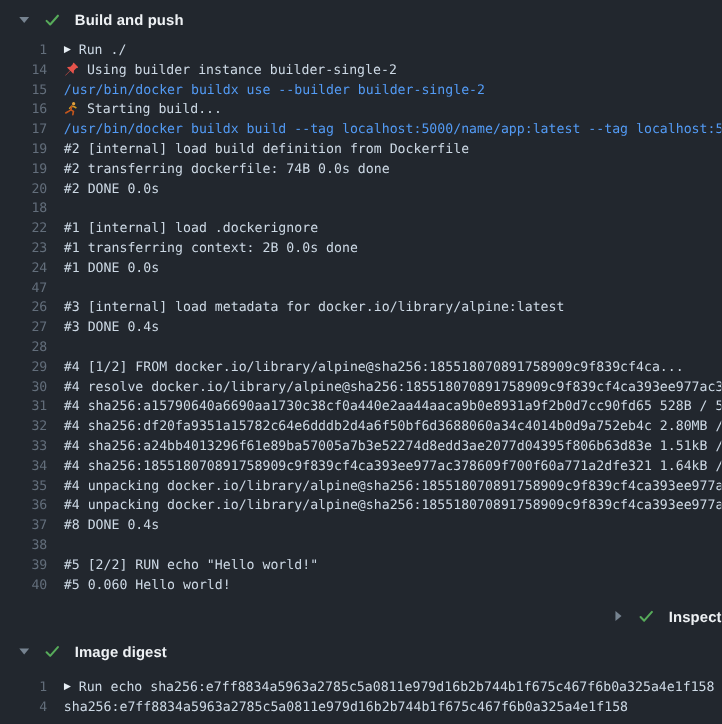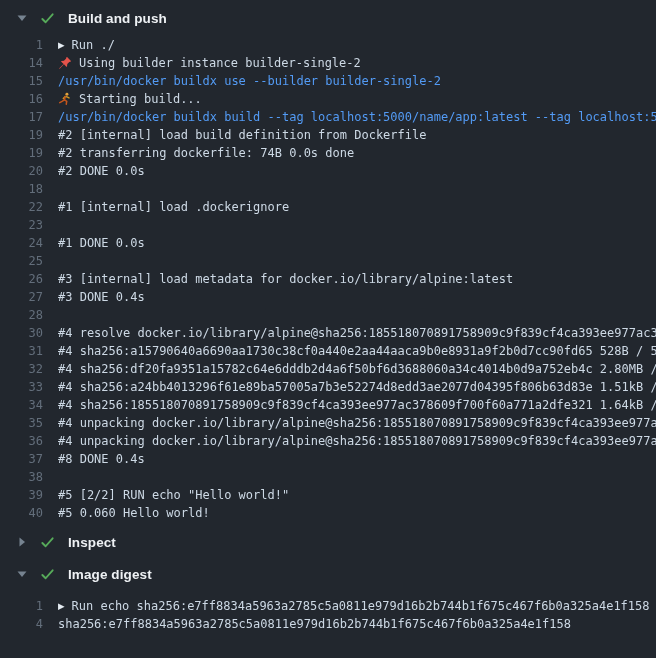--- a/index.html
+++ b/index.html
@@ -5,21 +5,21 @@
   html,body{margin:0;padding:0;}
   body{
     width:656px;height:658px;overflow:hidden;
     background:#22272e;
     font-family:"Liberation Sans",sans-serif;
   }
   #log-root{width:656px;height:658px;overflow:hidden;}
   .section-header{
     display:flex;align-items:center;height:36px;padding-left:17px;cursor:pointer;
   }
-  .section:nth-of-type(2) .section-header{margin-top:2px;}
+  .section:nth-of-type(2) .section-header{margin-top:2px;justify-content:flex-end;}
   .section:nth-of-type(3) .section-header{margin-top:-4px;}
   .section:nth-of-type(3) .log-block{padding-top:5px;}
   .icon-chevron{width:10px;height:10px;flex:none;margin-right:13px;display:flex;align-items:center;justify-content:center;}
   .icon-check{width:15px;height:15px;flex:none;margin-right:13px;display:flex;align-items:center;justify-content:center;}
   .header-title{font-weight:700;font-size:13.5px;color:#eef1f4;letter-spacing:.1px;}
   .log-block{}
   .log-line{
     display:flex;align-items:center;height:18px;overflow:hidden;
     font-family:"DejaVu Sans Mono","Liberation Mono",monospace;font-size:12px;white-space:pre;
   }
@@ -64,26 +64,27 @@
                   <path d="M8.2 5.2 L7.4 9 L10 10.6 L9.4 14" stroke="#c4561d" stroke-width="1.7"></path>
                   <path d="M7.4 9 L4.6 10.8 L2 12.2" stroke="#c4561d" stroke-width="1.7"></path>
                 </g>
               </svg></span><span>Starting build...</span></span></div>
         <div class="log-line"><span class="line-no">17</span><span class="line-text command" style="color: rgb(83, 155, 245);"><span>/usr/bin/docker buildx build --tag localhost:5000/name/app:latest --tag localhost:50</span></span></div>
         <div class="log-line"><span class="line-no">19</span><span class="line-text"><span>#2 [internal] load build definition from Dockerfile</span></span></div>
         <div class="log-line"><span class="line-no">19</span><span class="line-text"><span>#2 transferring dockerfile: 74B 0.0s done</span></span></div>
         <div class="log-line"><span class="line-no">20</span><span class="line-text"><span>#2 DONE 0.0s</span></span></div>
         <div class="log-line"><span class="line-no">18</span><span class="line-text"><span></span></span></div>
         <div class="log-line"><span class="line-no">22</span><span class="line-text"><span>#1 [internal] load .dockerignore</span></span></div>
-        <div class="log-line"><span class="line-no">23</span></div>
+        <div class="log-line"><span class="line-no">23</span><span class="line-text"><span>#1 transferring context: 2B 0.0s done</span></span></div>
         <div class="log-line"><span class="line-no">24</span><span class="line-text"><span>#1 DONE 0.0s</span></span></div>
-        <div class="log-line"><span class="line-no">25</span><span class="line-text"><span></span></span></div>
+        <div class="log-line"><span class="line-no">47</span><span class="line-text"><span></span></span></div>
         <div class="log-line"><span class="line-no">26</span><span class="line-text"><span>#3 [internal] load metadata for docker.io/library/alpine:latest</span></span></div>
         <div class="log-line"><span class="line-no">27</span><span class="line-text"><span>#3 DONE 0.4s</span></span></div>
         <div class="log-line"><span class="line-no">28</span><span class="line-text"><span></span></span></div>
+        <div class="log-line"><span class="line-no">29</span><span class="line-text"><span>#4 [1/2] FROM docker.io/library/alpine@sha256:185518070891758909c9f839cf4ca...</span></span></div>
         <div class="log-line"><span class="line-no">30</span><span class="line-text"><span>#4 resolve docker.io/library/alpine@sha256:185518070891758909c9f839cf4ca393ee977ac37</span></span></div>
         <div class="log-line"><span class="line-no">31</span><span class="line-text"><span>#4 sha256:a15790640a6690aa1730c38cf0a440e2aa44aaca9b0e8931a9f2b0d7cc90fd65 528B / 52</span></span></div>
         <div class="log-line"><span class="line-no">32</span><span class="line-text"><span>#4 sha256:df20fa9351a15782c64e6dddb2d4a6f50bf6d3688060a34c4014b0d9a752eb4c 2.80MB / </span></span></div>
         <div class="log-line"><span class="line-no">33</span><span class="line-text"><span>#4 sha256:a24bb4013296f61e89ba57005a7b3e52274d8edd3ae2077d04395f806b63d83e 1.51kB / </span></span></div>
         <div class="log-line"><span class="line-no">34</span><span class="line-text"><span>#4 sha256:185518070891758909c9f839cf4ca393ee977ac378609f700f60a771a2dfe321 1.64kB / </span></span></div>
         <div class="log-line"><span class="line-no">35</span><span class="line-text"><span>#4 unpacking docker.io/library/alpine@sha256:185518070891758909c9f839cf4ca393ee977a</span></span></div>
         <div class="log-line"><span class="line-no">36</span><span class="line-text"><span>#4 unpacking docker.io/library/alpine@sha256:185518070891758909c9f839cf4ca393ee977a</span></span></div>
         <div class="log-line"><span class="line-no">37</span><span class="line-text"><span>#8 DONE 0.4s</span></span></div>
         <div class="log-line"><span class="line-no">38</span><span class="line-text"><span></span></span></div>
         <div class="log-line"><span class="line-no">39</span><span class="line-text"><span>#5 [2/2] RUN echo "Hello world!"</span></span></div>

